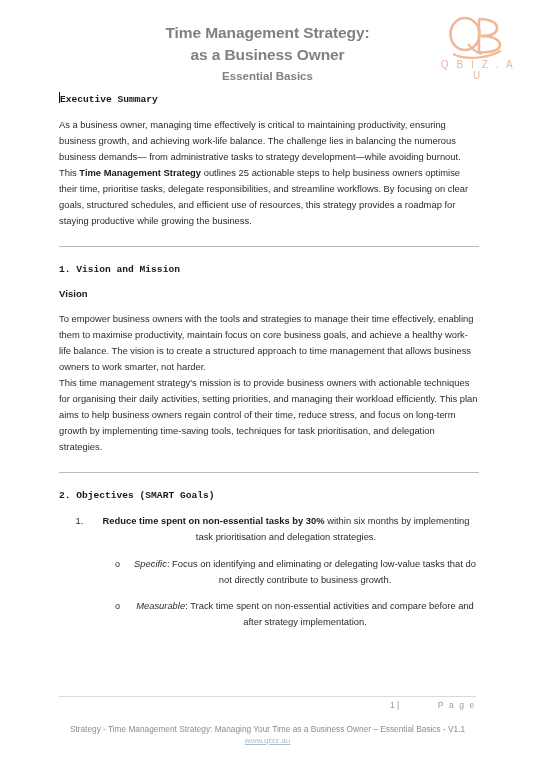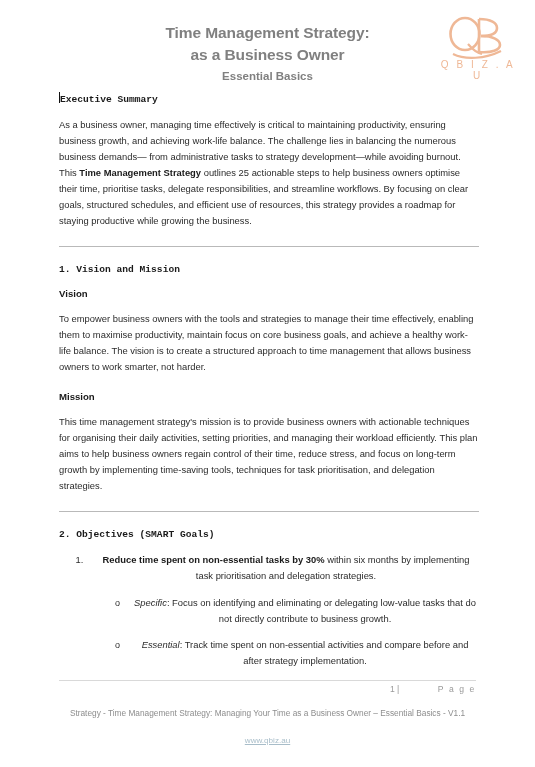--- a/index.html
+++ b/index.html
@@ -176,21 +176,21 @@
     font-size: 8.3px;
     color: #8d8d8d;
     line-height: 12px;
     margin-top: 12px;
     white-space: nowrap;
   }
   .footer-link {
     text-align: center;
     font-size: 8.1px;
     line-height: 12px;
-    margin-top: 16px;
+    margin-top: 0;
   }
   .footer-link a {
     color: #a8bdc9;
     text-decoration: underline;
   }
 </style>
 </head>
 <body>
 
 <div class="page">
@@ -225,36 +225,35 @@
 
     <p class="body-text"><span>As a business owner, managing time effectively is critical to maintaining productivity, ensuring business growth, and achieving work-life balance. The challenge lies in balancing the numerous business demands— from administrative tasks to strategy development—while avoiding burnout. This </span><b>Time Management Strategy</b><span> outlines 25 actionable steps to help business owners optimise their time, prioritise tasks, delegate responsibilities, and streamline workflows. By focusing on clear goals, structured schedules, and efficient use of resources, this strategy provides a roadmap for staying productive while growing the business.</span></p>
 
     <hr class="rule">
 
     <h2 class="section-heading">1. Vision and Mission</h2>
 
     <h3 class="sub-heading" style="margin-top:0">Vision</h3>
     <p class="body-text">To empower business owners with the tools and strategies to manage their time effectively, enabling them to maximise productivity, maintain focus on core business goals, and achieve a healthy work-life balance. The vision is to create a structured approach to time management that allows business owners to work smarter, not harder.</p>
 
-    <h3 class="sub-heading">Mission</h3>
     <p class="body-text">This time management strategy's mission is to provide business owners with actionable techniques for organising their daily activities, setting priorities, and managing their workload efficiently. This plan aims to help business owners regain control of their time, reduce stress, and focus on long-term growth by implementing time-saving tools, techniques for task prioritisation, and delegation strategies.</p>
 
     <hr class="rule">
 
     <h2 class="section-heading">2. Objectives (SMART Goals)</h2>
 
     <ol class="num-list">
       <li>
         <b>Reduce time spent on non-essential tasks by 30%</b><span> within six months by implementing task prioritisation and delegation strategies.</span>
         <ul class="sub-list">
           <li>
             <span class="marker">o</span><i>Specific</i><span>: Focus on identifying and eliminating or delegating low-value tasks that do not directly contribute to business growth.</span>
           </li>
           <li>
-            <span class="marker">o</span><i>Essential</i><span>: Track time spent on non-essential activities and compare before and after strategy implementation.</span>
+            <span class="marker">o</span><i>Measurable</i><span>: Track time spent on non-essential activities and compare before and after strategy implementation.</span>
           </li>
         </ul>
       </li>
     </ol>
   </div>
 
   <div class="footer">
     <hr class="footer-rule">
     <div class="page-num"><span>1</span>&nbsp;<span>|</span>&nbsp;<span class="pg-word">P a g e</span></div>
     <div class="footer-line">Strategy - Time Management Strategy: Managing Your Time as a Business Owner – Essential Basics - V1.1</div>

